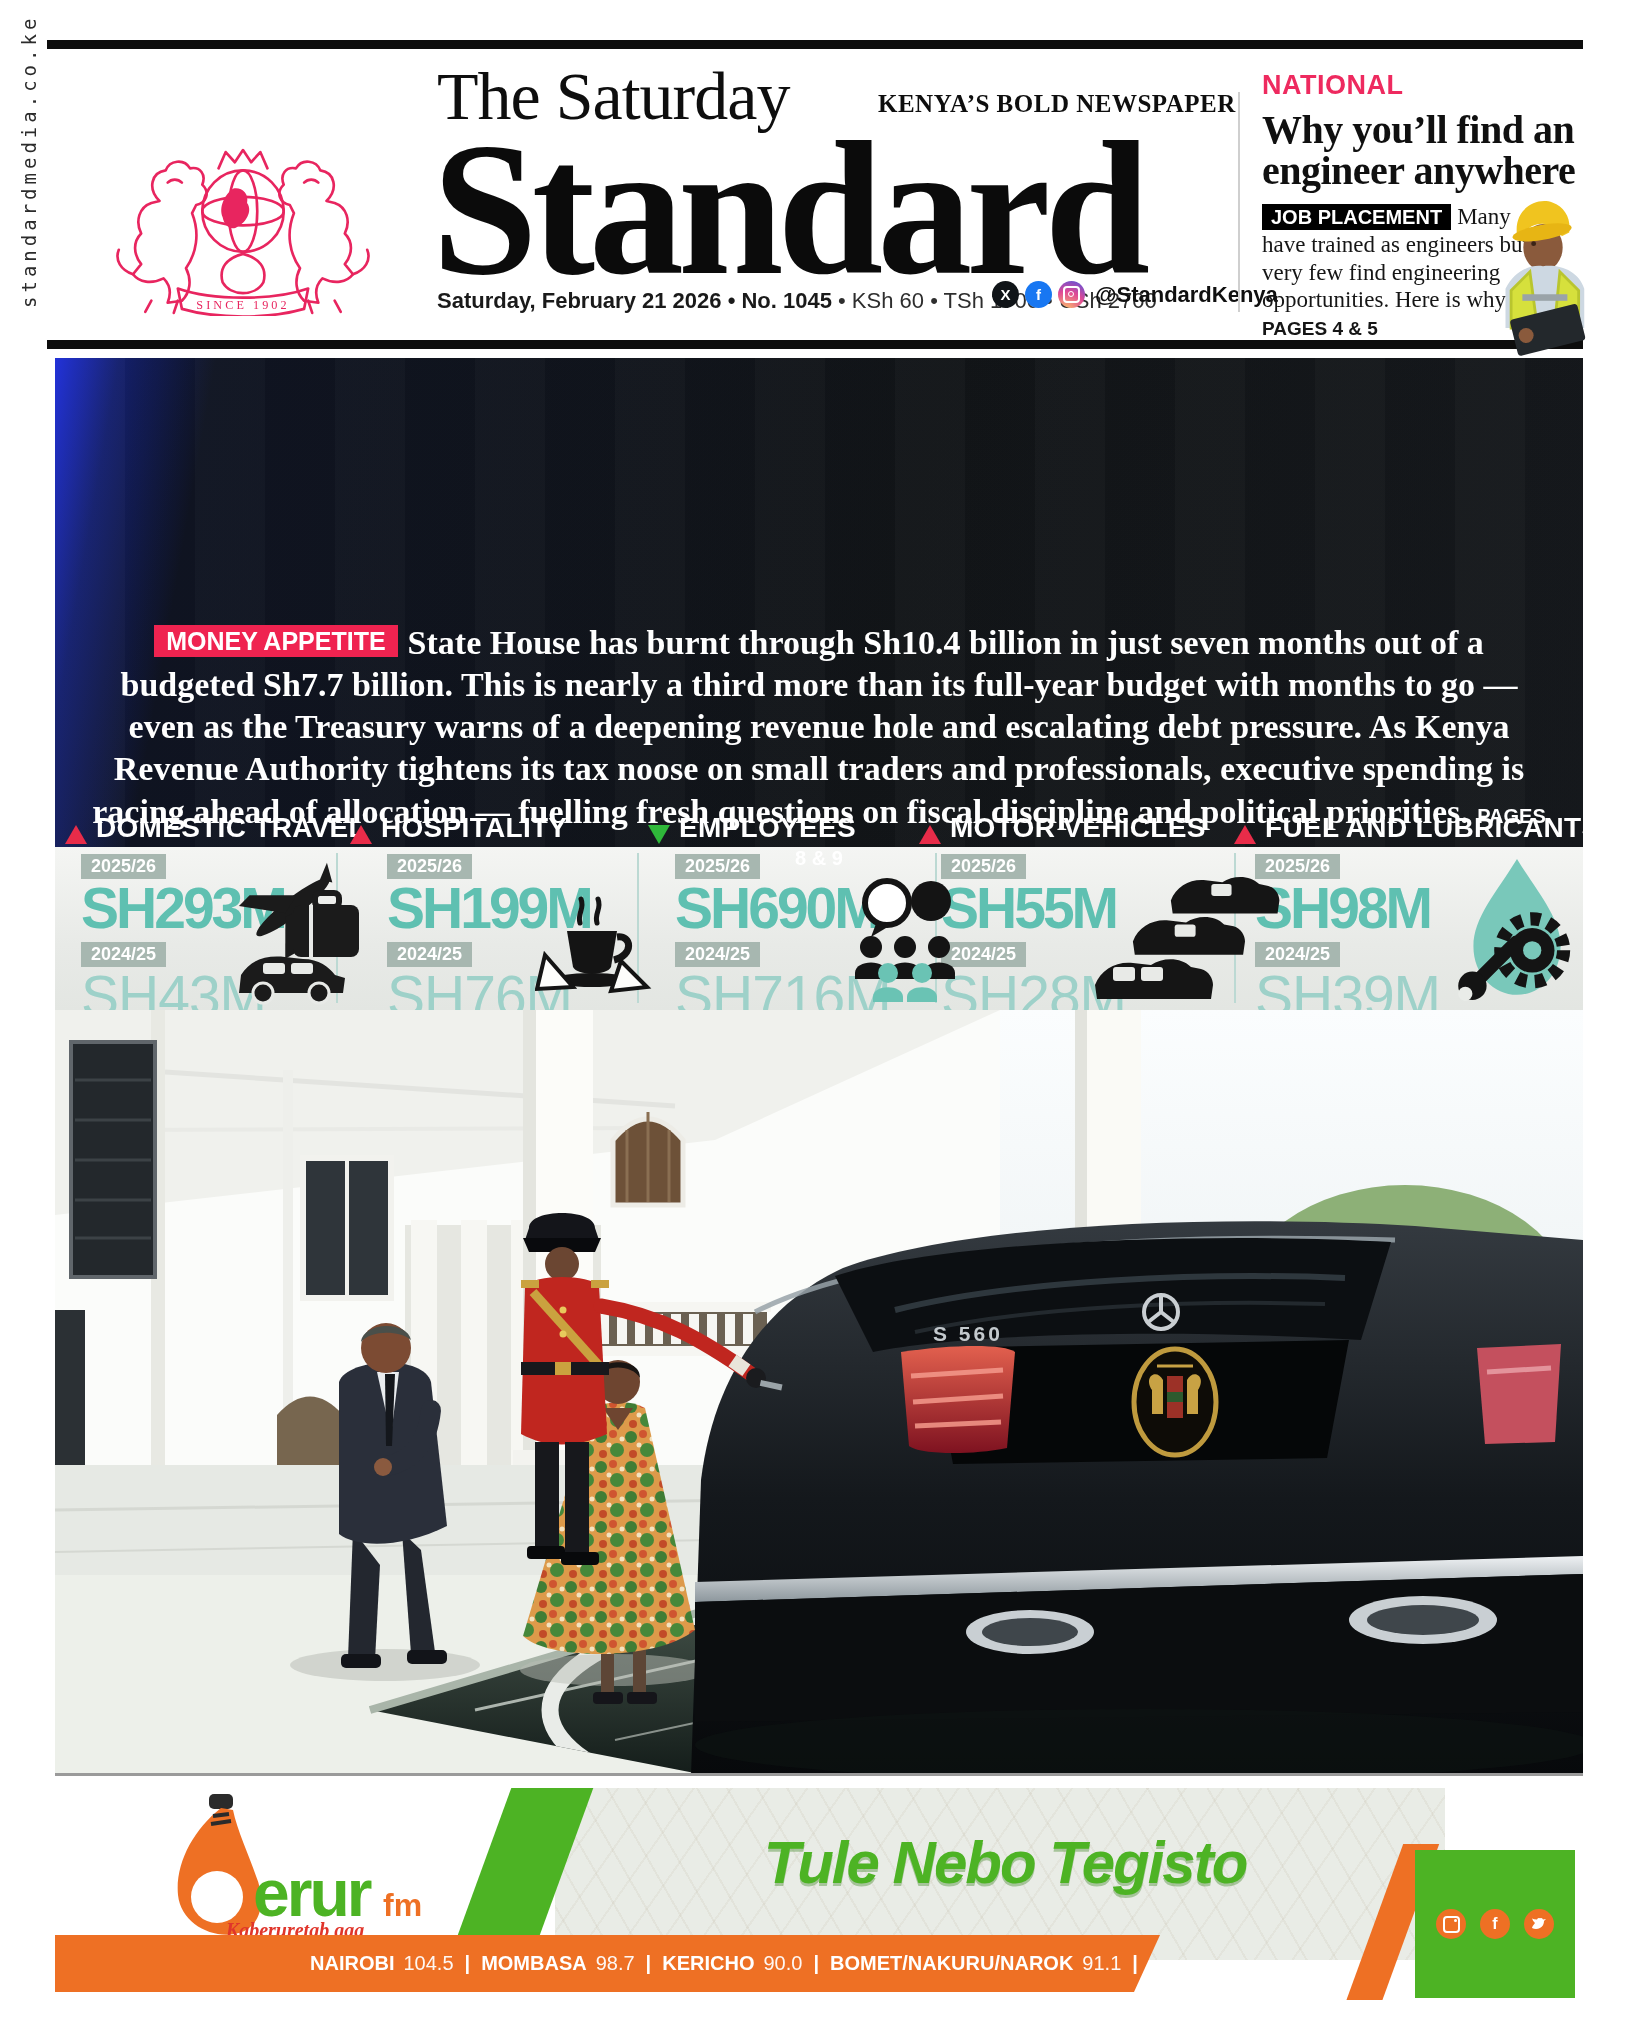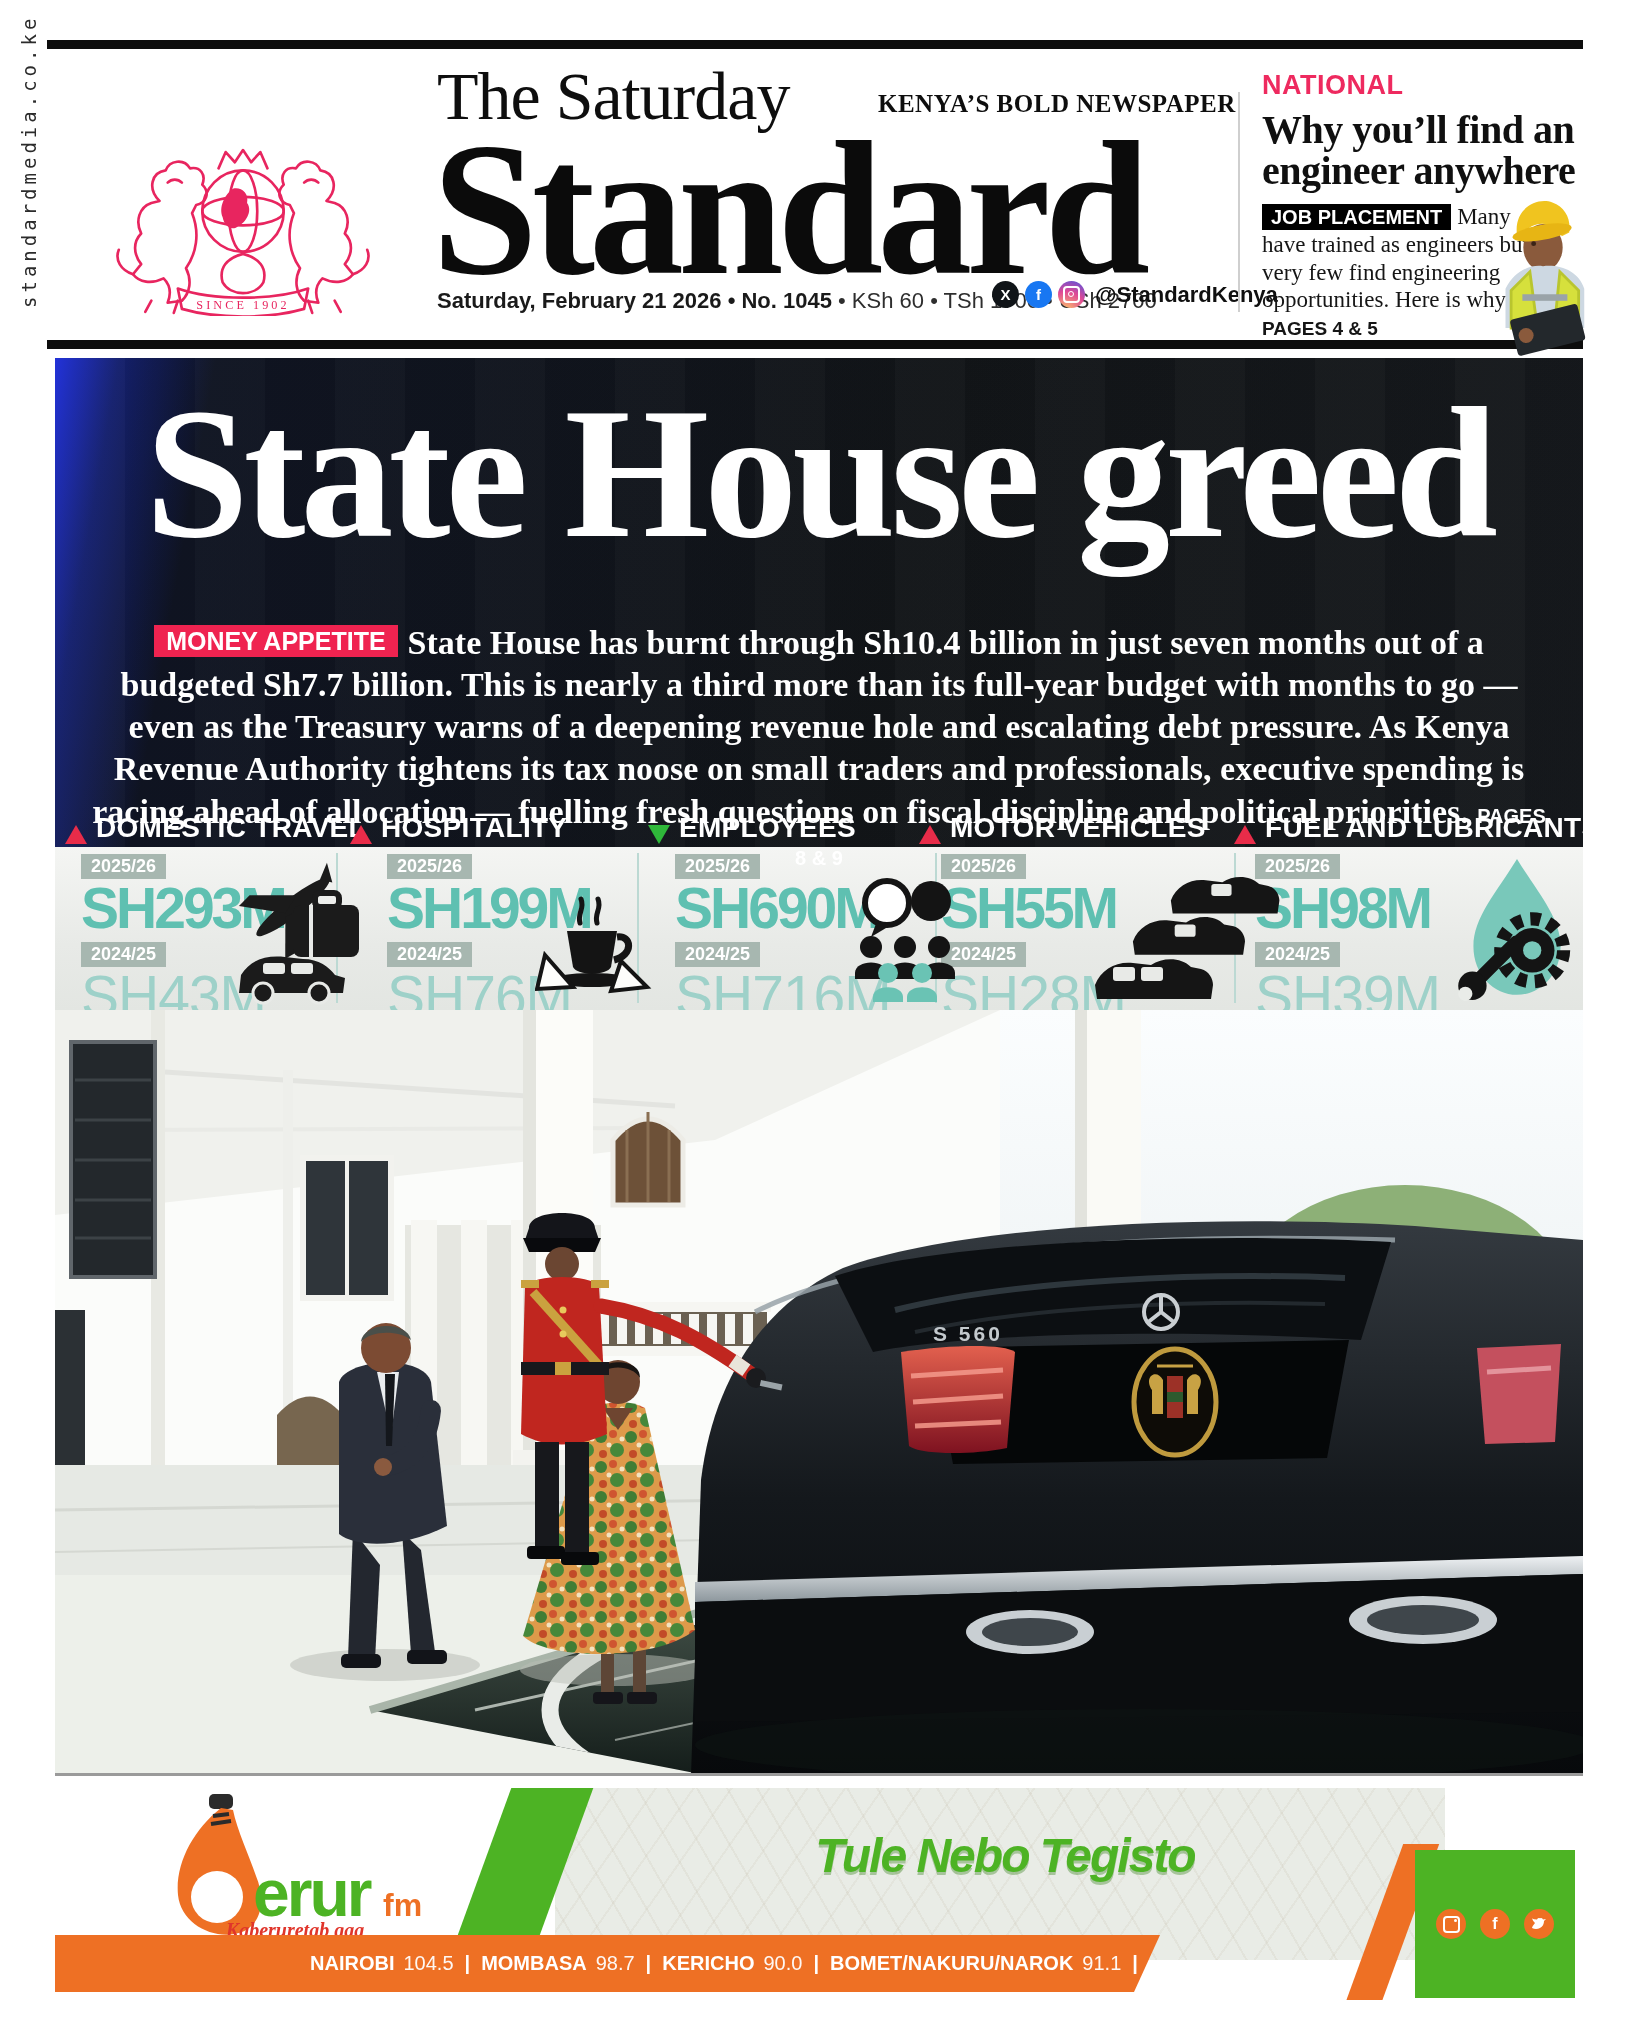--- a/index.html
+++ b/index.html
@@ -81,21 +81,21 @@
   
   .photo{left:55px;top:1010px;}
 
   
   .advert{left:55px;top:1788px;width:1528px;height:212px;background:#fff;overflow:hidden;}
   .ad-gray{position:absolute;left:500px;top:0;width:890px;height:172px;background:#e9ece6;
      background-image:repeating-linear-gradient(60deg,rgba(185,173,150,.14) 0 2px,transparent 2px 26px),
                       repeating-linear-gradient(-55deg,rgba(185,173,150,.12) 0 2px,transparent 2px 31px);}
   .ad-green-stripe{position:absolute;left:425px;top:-10px;width:82px;height:192px;background:#4db324;transform:skewX(-20deg);}
   .ad-slogan{position:absolute;left:520px;top:40px;width:860px;text-align:center;
-     font-weight:bold;font-style:italic;font-size:48px;letter-spacing:-2px;color:#4db324;
+     font-weight:bold;font-style:italic;font-size:60px;letter-spacing:-2px;color:#4db324;
      text-shadow:0 3px 0 rgba(44,124,15,.35);white-space:nowrap;}
   .freq-bar{position:absolute;left:0;top:147px;width:1105px;height:57px;background:#ee7024;
      clip-path:polygon(0 0,100% 0,calc(100% - 26px) 100%,0 100%);
      display:flex;align-items:center;gap:9px;padding-left:255px;box-sizing:border-box;
      color:#fff;font-size:20px;white-space:nowrap;}
   .freq-name{font-weight:bold;}
   .freq-val{font-weight:normal;opacity:.95;}
   .freq-sep{font-weight:bold;margin:0 2px;}
   .ad-diag{position:absolute;left:1318px;top:56px;width:36px;height:166px;background:#ee7024;transform:skewX(-20deg);}
   .ad-social{position:absolute;left:1360px;top:62px;width:160px;height:148px;background:#4db324;
@@ -168,21 +168,20 @@
     <path d="M46,124 L66,104 L74,164 L46,164 Z" fill="#d6e03c" stroke="#b9c52e" stroke-width="3"></path>
     <path d="M118,124 L98,104 L92,164 L118,164 Z" fill="#d6e03c" stroke="#b9c52e" stroke-width="3"></path>
     <rect x="58" y="128" width="48" height="7" fill="#9aa3a8"></rect>
     <rect x="48" y="146" width="74" height="40" rx="4" fill="#23282c" transform="rotate(-14 85 166)"></rect>
     <circle cx="62" cy="172" r="8" fill="#8a5a3c"></circle>
   </svg>
 
   <div class="abs section-rule"></div>
 
   <div class="abs lead-panel">
-    <div class="lead-headline">State House greed</div>
     <p class="lead-body"><span class="lead-label">MONEY APPETITE</span><span>State House has burnt through Sh10.4 billion in just seven months out of a budgeted Sh7.7 billion. This is nearly a third more than its full-year budget with months to go — even as the Treasury warns of a deepening revenue hole and escalating debt pressure. As Kenya Revenue Authority tightens its tax noose on small traders and professionals, executive spending is racing ahead of allocation — fuelling fresh questions on fiscal discipline and political priorities.</span> <span class="lead-pages">PAGES 8 &amp; 9</span></p>
 
     <div class="stats-labels">
       <div class="stat-label-item" style="left:10px">
           <span class="tri tri-up"></span>
           <span>DOMESTIC TRAVEL</span>
         </div>
       <div class="stat-label-item" style="left:295px">
           <span class="tri tri-up"></span>
           <span>HOSPITALITY</span>

